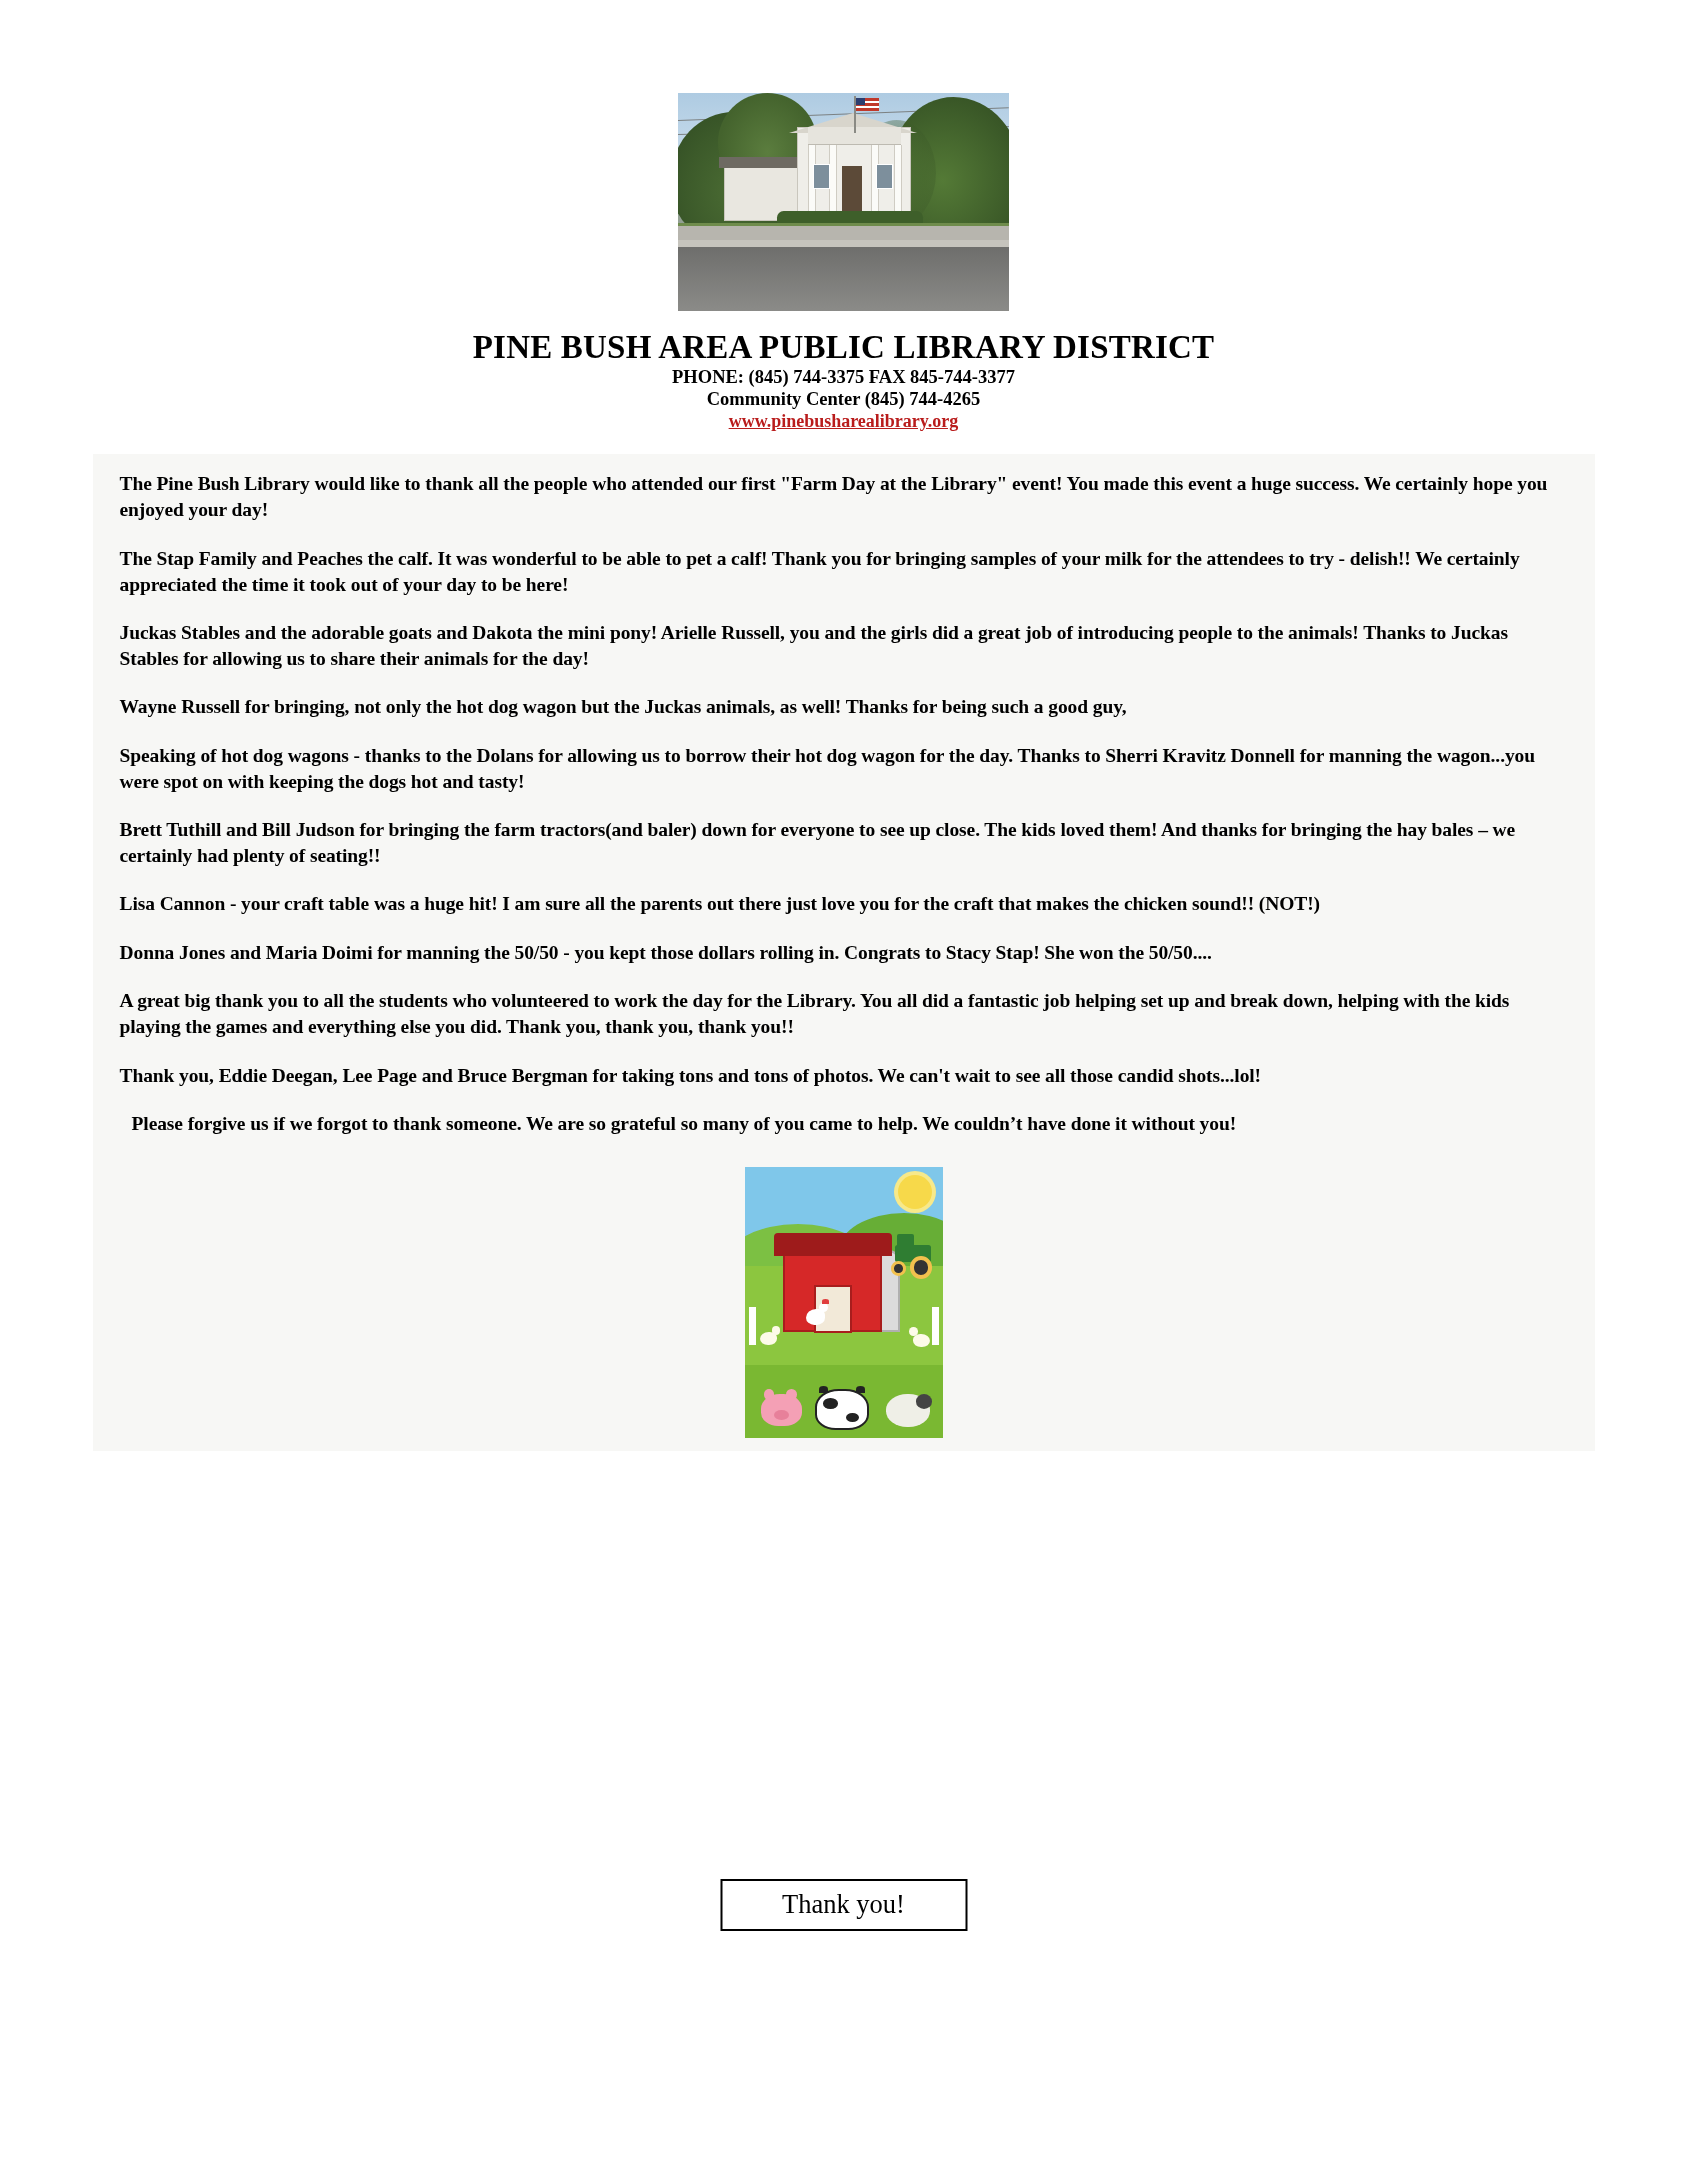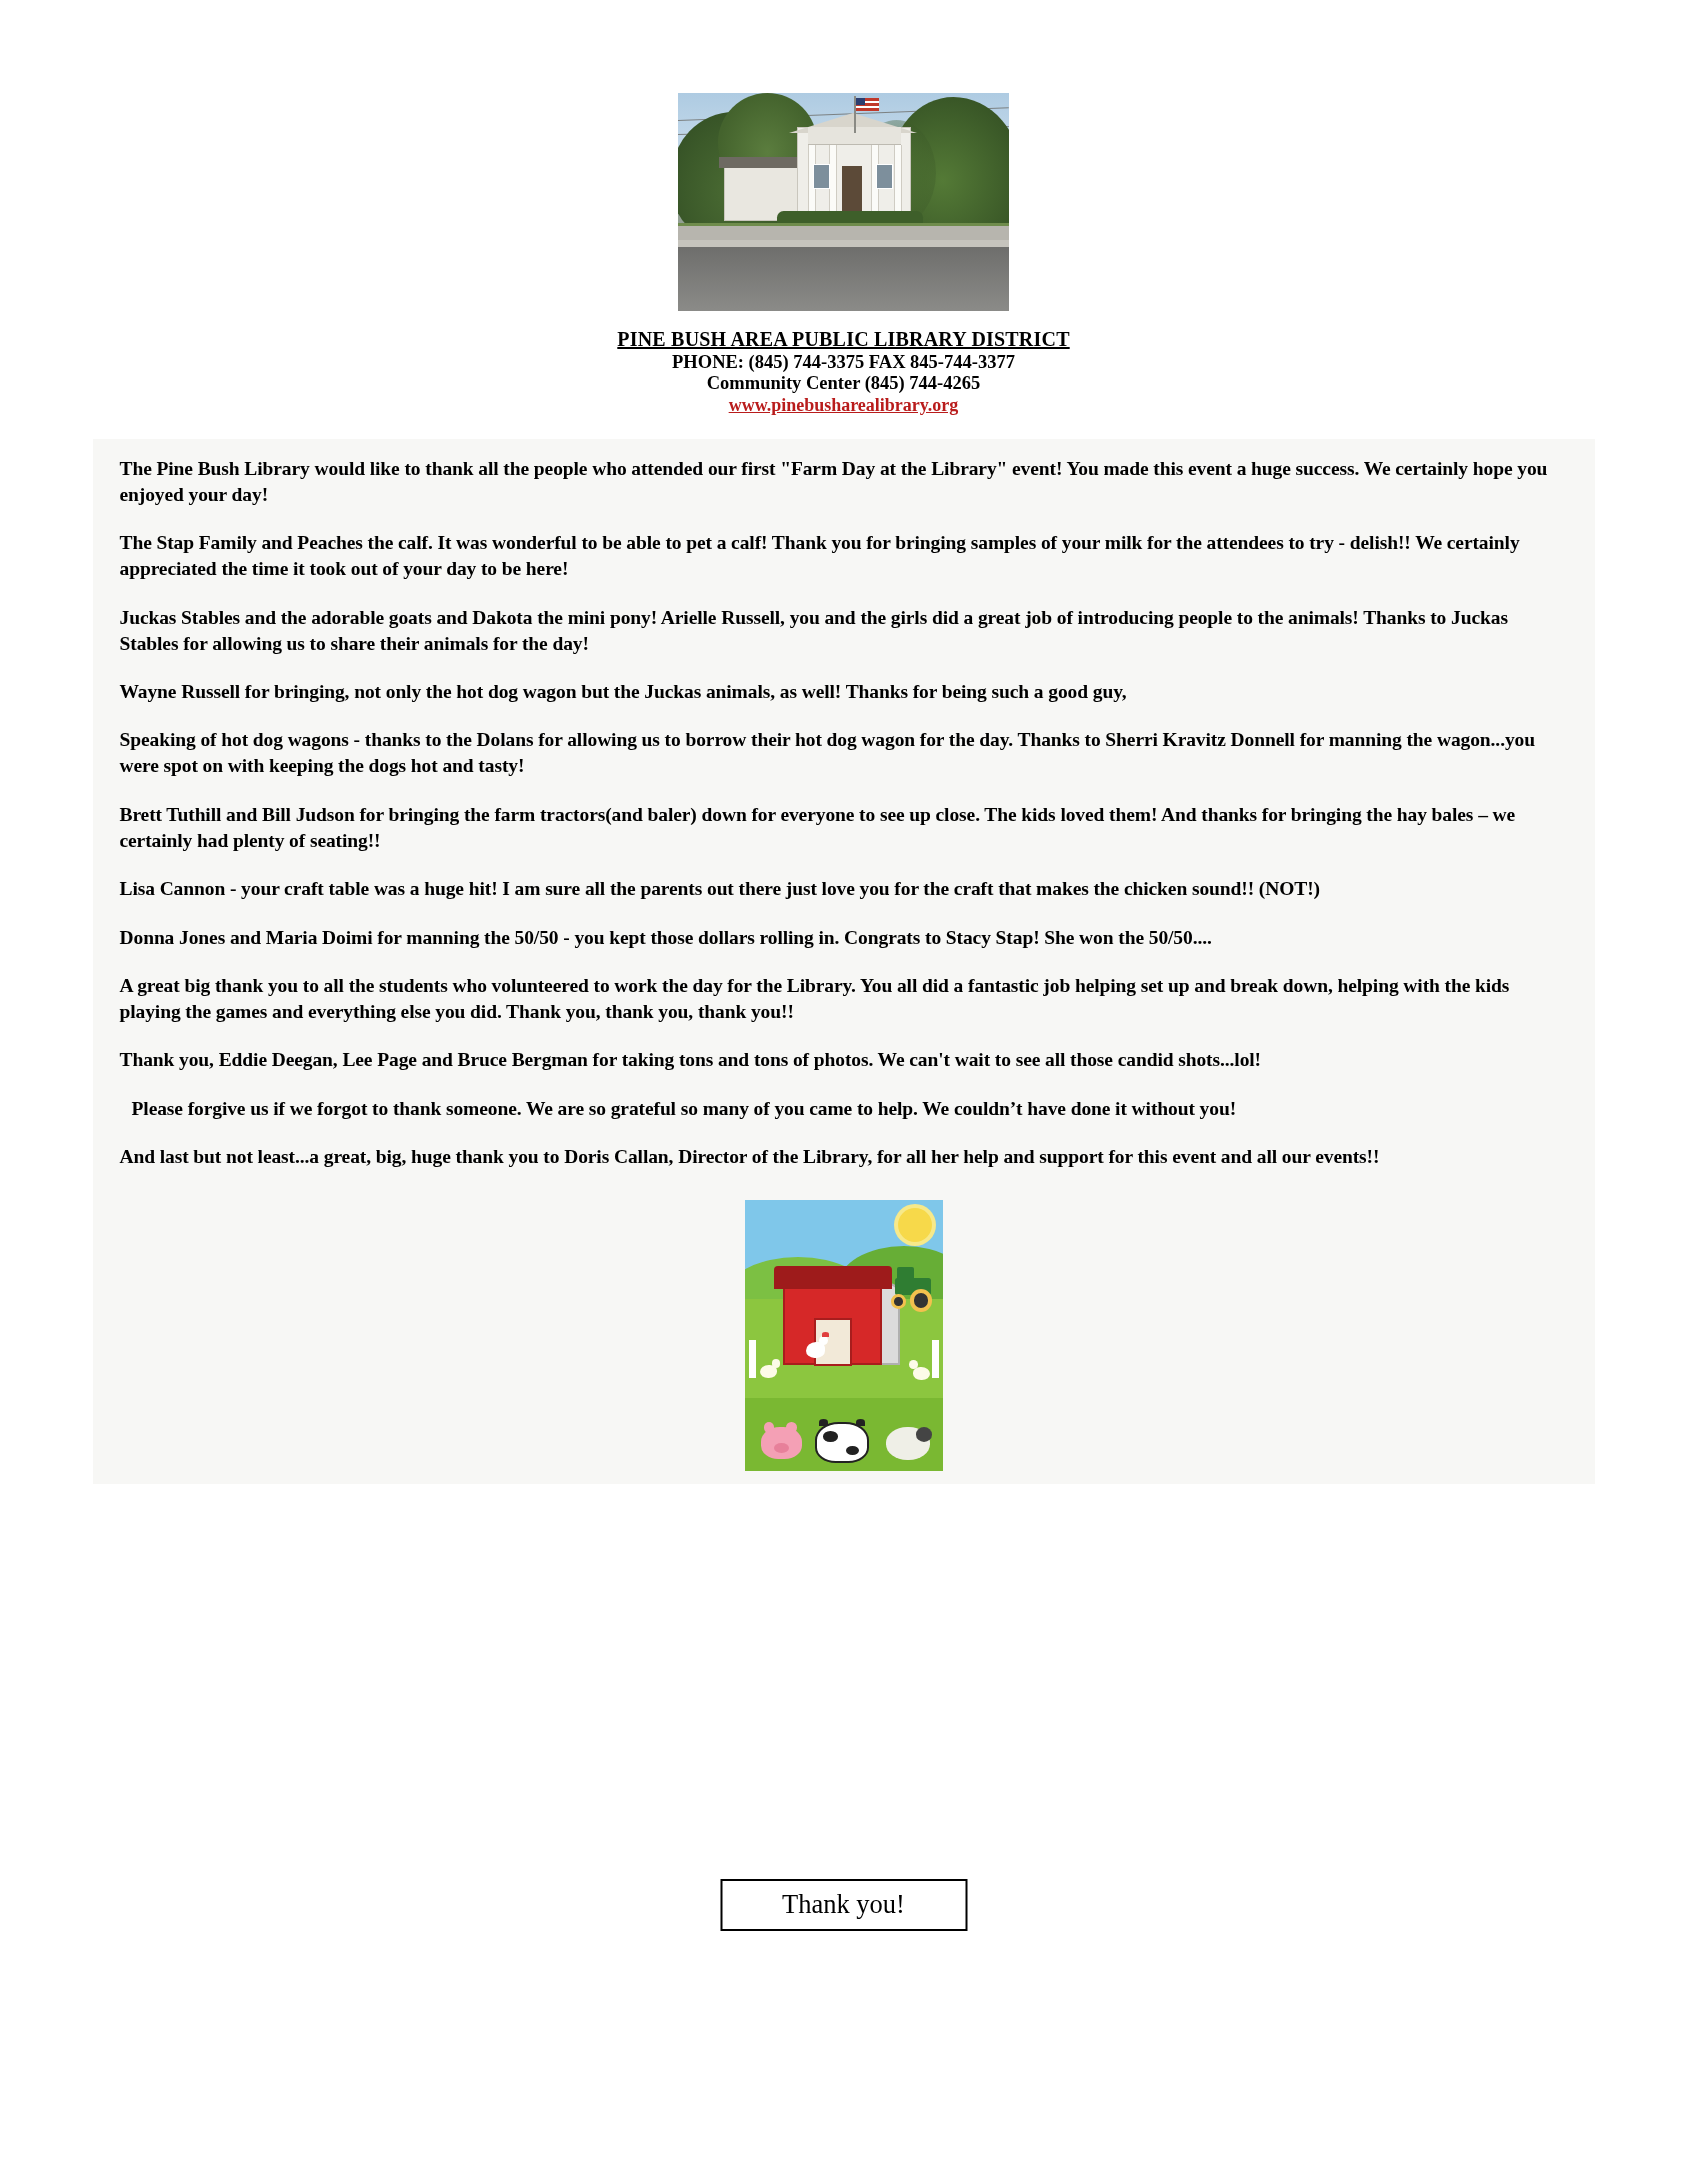--- a/index.html
+++ b/index.html
@@ -145,23 +145,22 @@
   }
 
   
   .letterhead {
     text-align: center;
     font-weight: bold;
     line-height: 1.18;
     margin-top: 17px;
   }
   .lh-title {
-    font-size: 20px;
+    font-size: 33px;
     letter-spacing: 0.2px;
-    text-decoration: underline;
   }
   .lh-line {
     font-size: 18.5px;
   }
   .lh-link {
     font-size: 18px;
     color: #b91c1c;
     text-decoration: underline;
     display: inline-block;
   }
@@ -303,21 +302,20 @@
     <p class="para">The Stap Family and Peaches the calf. It was wonderful to be able to pet a calf! Thank you for bringing samples of your milk for the attendees to try - delish!! We certainly appreciated the time it took out of your day to be here!</p>
     <p class="para">Juckas Stables  and the adorable goats and Dakota the mini pony! Arielle Russell, you and the girls did a great job of introducing people to the animals! Thanks to Juckas Stables for allowing us to share their animals for the day!</p>
     <p class="para">Wayne Russell for bringing, not only the hot dog wagon but the Juckas animals, as well!  Thanks for being such a good guy,</p>
     <p class="para">Speaking of hot dog wagons - thanks to the Dolans for allowing us to borrow their hot dog wagon for the day.  Thanks to Sherri Kravitz Donnell for manning the wagon...you were spot on with keeping the dogs hot and tasty!</p>
     <p class="para">Brett Tuthill and Bill Judson for bringing the farm tractors(and baler) down for everyone to see up close. The kids loved them!  And thanks for bringing the hay bales – we certainly had plenty of seating!!</p>
     <p class="para">Lisa Cannon - your craft table was a huge hit!  I am sure all the parents out there just love you for the craft that makes the chicken sound!!  (NOT!)</p>
     <p class="para">Donna Jones and Maria Doimi for manning the 50/50 - you kept those dollars rolling in. Congrats to Stacy Stap!  She won the 50/50....</p>
     <p class="para">A great big thank you to all the students who volunteered to work the day for the Library.  You all did a fantastic job helping set up and break down, helping with the kids playing the games and everything else you did. Thank you, thank you, thank you!!</p>
     <p class="para">Thank you, Eddie Deegan, Lee Page and Bruce Bergman for taking tons and tons of photos.  We can't wait to see all those candid shots...lol!</p>
     <p class="para indent">Please forgive us if we forgot to thank someone.  We are so grateful so many of you came to help.   We couldn’t have done it without you!</p>
-    <p class="para last">And last but not least...a great, big, huge thank you to Doris Callan, Director of the Library, for all her help and support for this event and all our events!!</p>
 
     <div class="clip-wrap">
       <div class="clipart">
         <div class="cl-sky"></div>
         <div class="cl-sun"></div>
         <div class="cl-hill1"></div>
         <div class="cl-hill2"></div>
         <div class="cl-grass"></div>
         <div class="cl-grass2"></div>
         <div class="cl-silo"></div>

